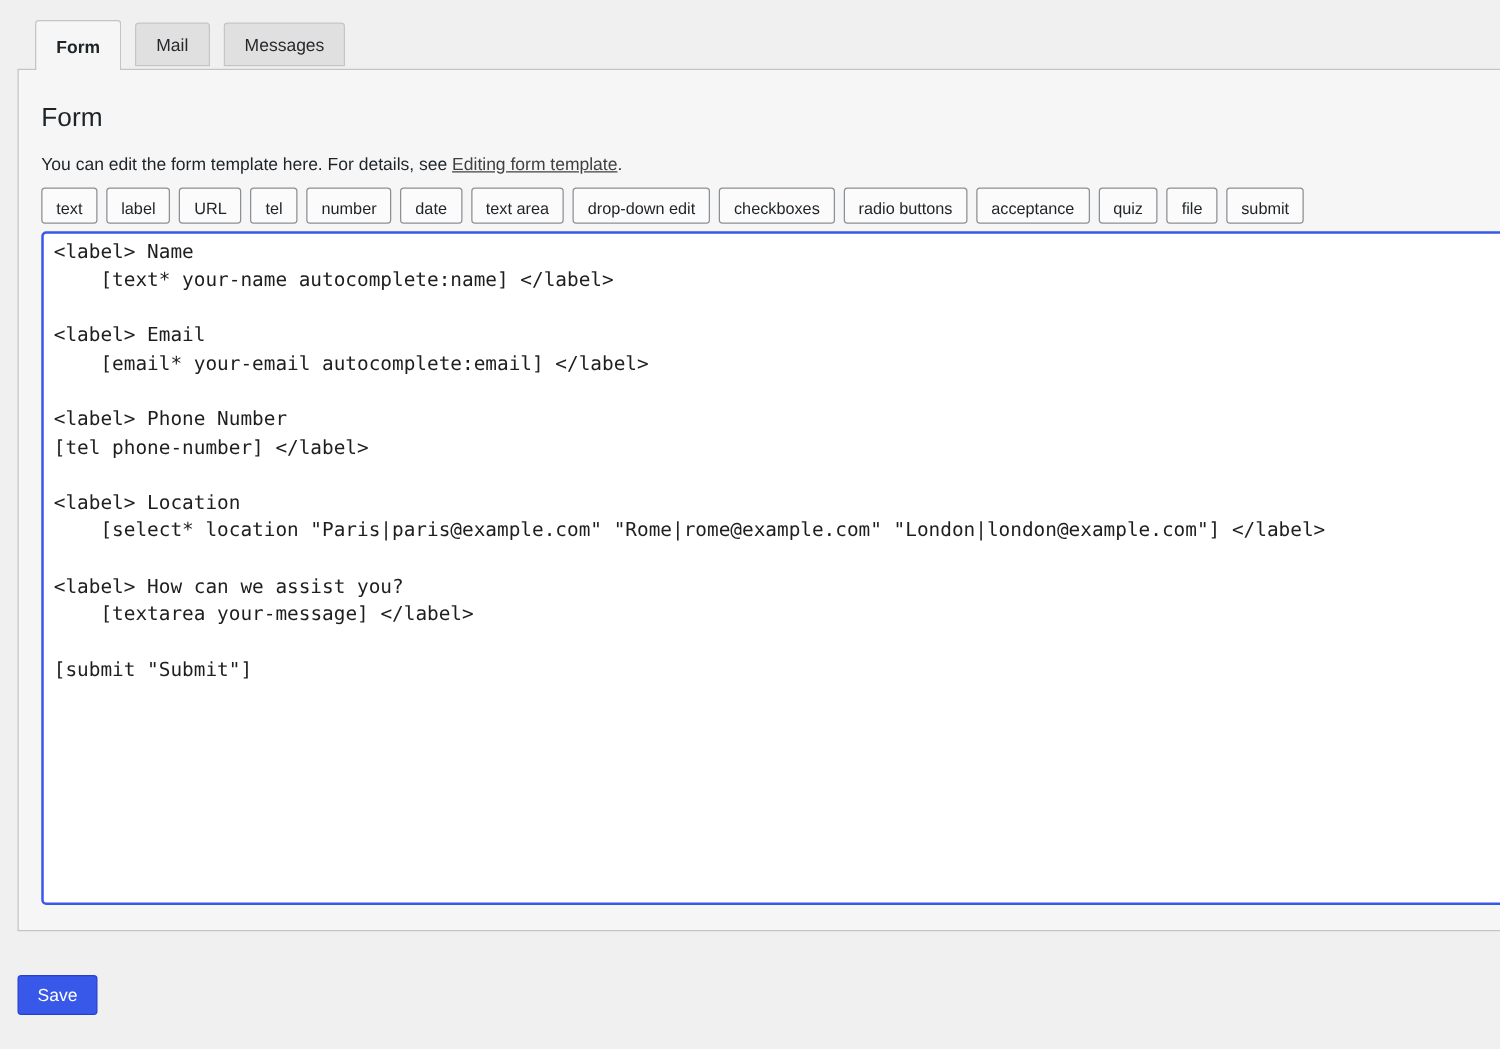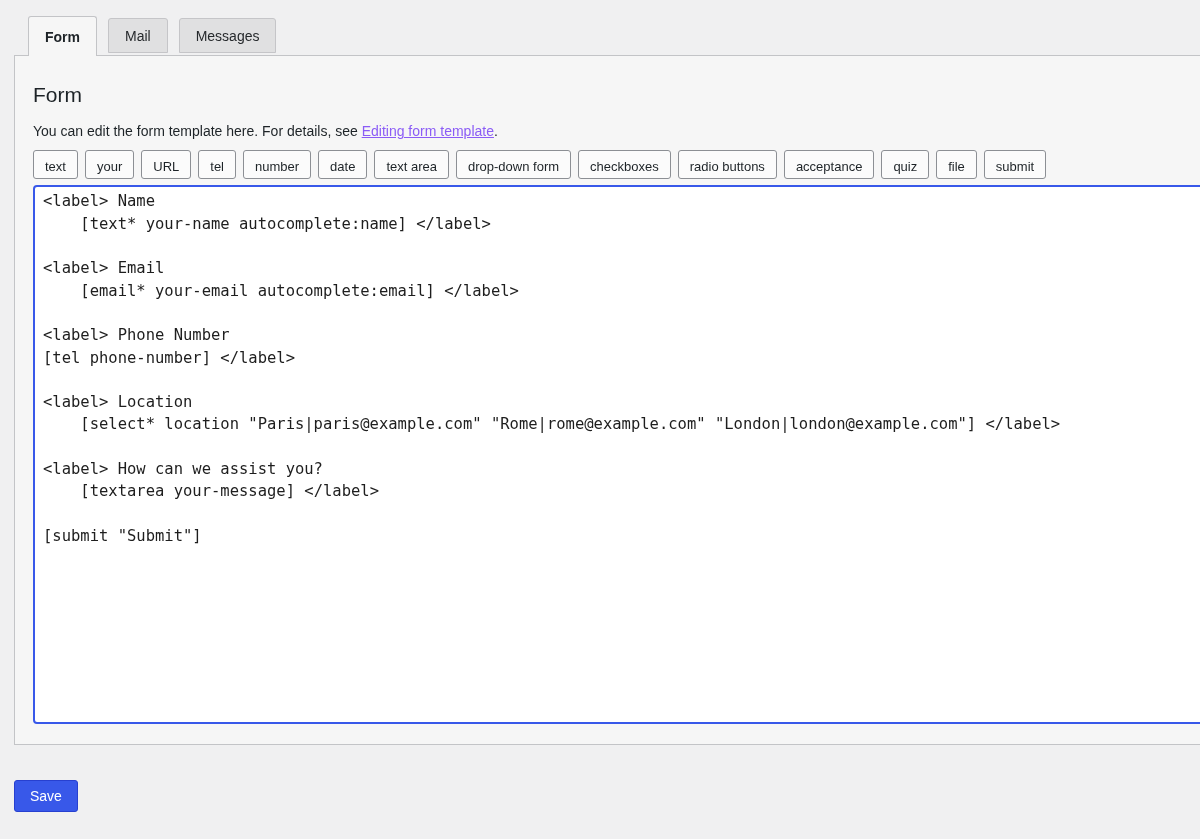--- a/index.html
+++ b/index.html
@@ -37,21 +37,21 @@
     padding:0 0 0 18px;
   }
   .panel h2 {
     margin:26px 0 0; font-size:21px; font-weight:400; color:#1d2327;
     line-height:1.2;
   }
   .desc {
     margin:14px 0 0; font-size:14px; line-height:1.45; color:#1d2327;
   }
   .desc a {
-    color:#8b5cf6; cursor:pointer;
+    color:#404040; cursor:pointer;
   }
 
   
   .tag-buttons {
     margin:9px 0 0; display:flex; gap:7px; flex-wrap:nowrap;
   }
   .tag-button {
     box-sizing:border-box; height:29px; padding:8px 11px;
     font-family:"Liberation Sans", sans-serif; font-size:13px; color:#1d2327;
     background:#fbfbfb; border:1px solid #8c8f94; border-radius:3px;
@@ -94,27 +94,27 @@
   <div class="tab">Mail</div>
   <div class="tab">Messages</div>
 </div>
 
 <div class="panel">
   <h2>Form</h2>
   <p class="desc"><span>You can edit the form template here. For details, see </span><a href="#">Editing form template</a><span>.</span></p>
 
   <div class="tag-buttons">
     <button class="tag-button">text</button>
-    <button class="tag-button">your</button>
+    <button class="tag-button">label</button>
     <button class="tag-button">URL</button>
     <button class="tag-button">tel</button>
     <button class="tag-button">number</button>
     <button class="tag-button">date</button>
     <button class="tag-button">text area</button>
-    <button class="tag-button">drop-down form</button>
+    <button class="tag-button">drop-down edit</button>
     <button class="tag-button">checkboxes</button>
     <button class="tag-button">radio buttons</button>
     <button class="tag-button">acceptance</button>
     <button class="tag-button">quiz</button>
     <button class="tag-button">file</button>
     <button class="tag-button">submit</button>
   </div>
 
   <div class="editor">
     <pre class="code">&lt;label&gt; Name

